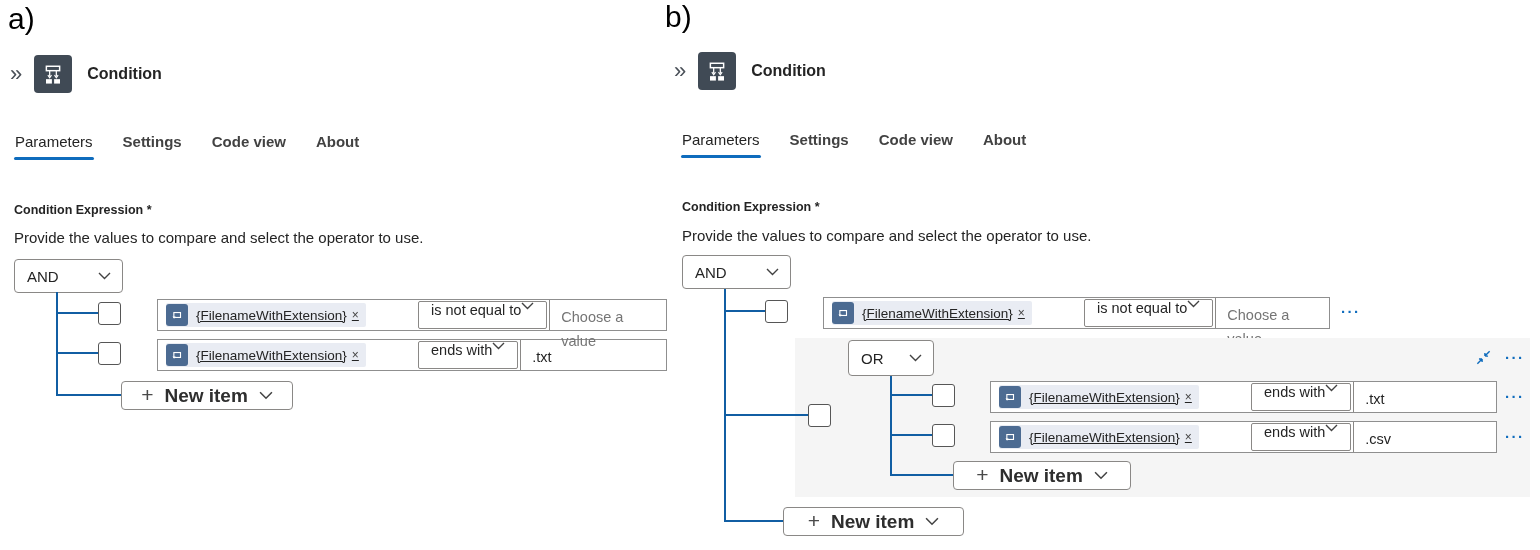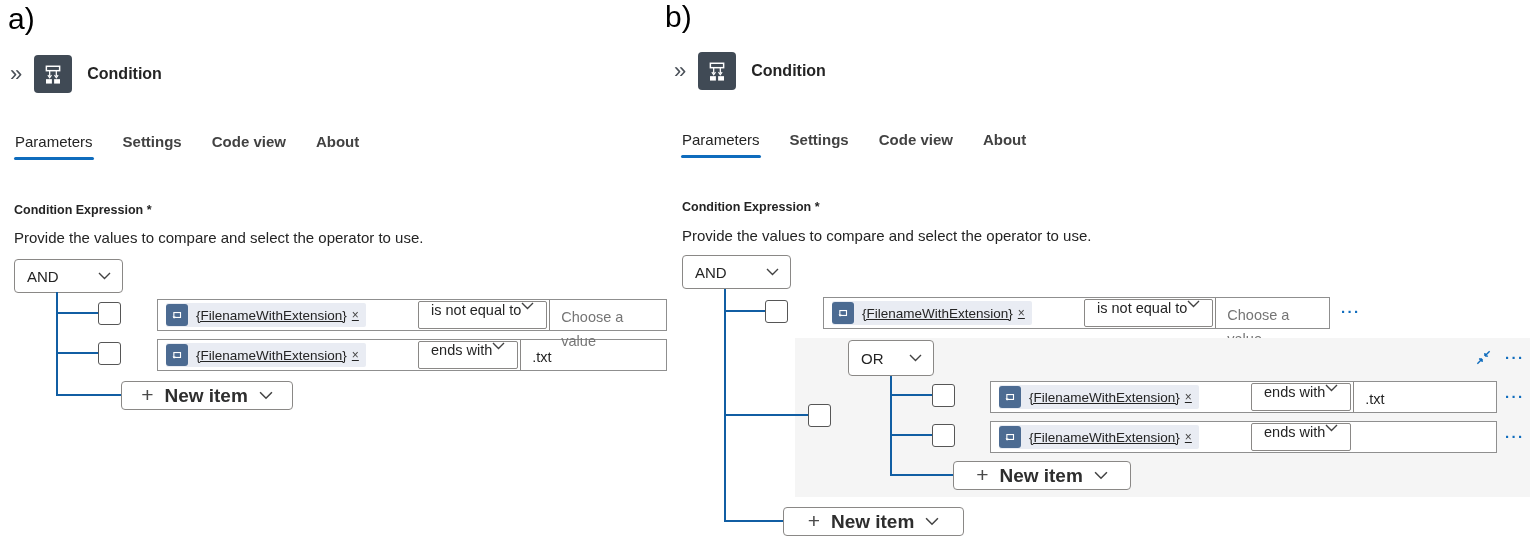--- a/index.html
+++ b/index.html
@@ -300,20 +300,23 @@
             <span class="ttext">{FilenameWithExtension}</span>
             <span class="tx">×</span>
           </span>
         </div>
         <div class="opbox">
           <span>ends with</span>
           <svg class="chev" width="13" height="8" viewBox="0 0 13 8">
               <path d="M1 1 L6.5 6.5 L12 1" fill="none" stroke="#424242" stroke-width="1.4"></path>
             </svg>
         </div>
+        <div class="valfield">
+          <span>.csv</span>
+        </div>
       </div>
       <div class="more" style="left:710px;top:91px">···</div>
 
       <div class="newitem" style="left:158px;top:123px;width:178px">
         <span class="plus">+</span>
         <span class="ni-label">New item</span>
         <svg class="chev" width="14" height="9" viewBox="0 0 13 8">
             <path d="M1 1 L6.5 6.5 L12 1" fill="none" stroke="#424242" stroke-width="1.4"></path>
           </svg>
       </div>

